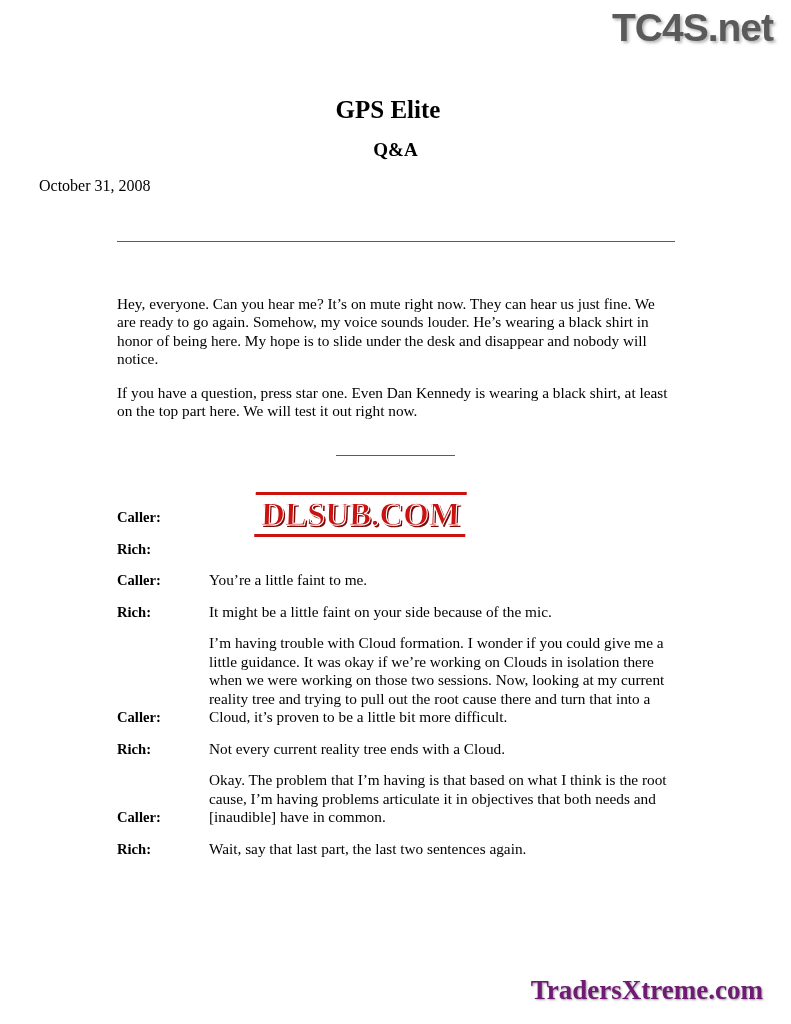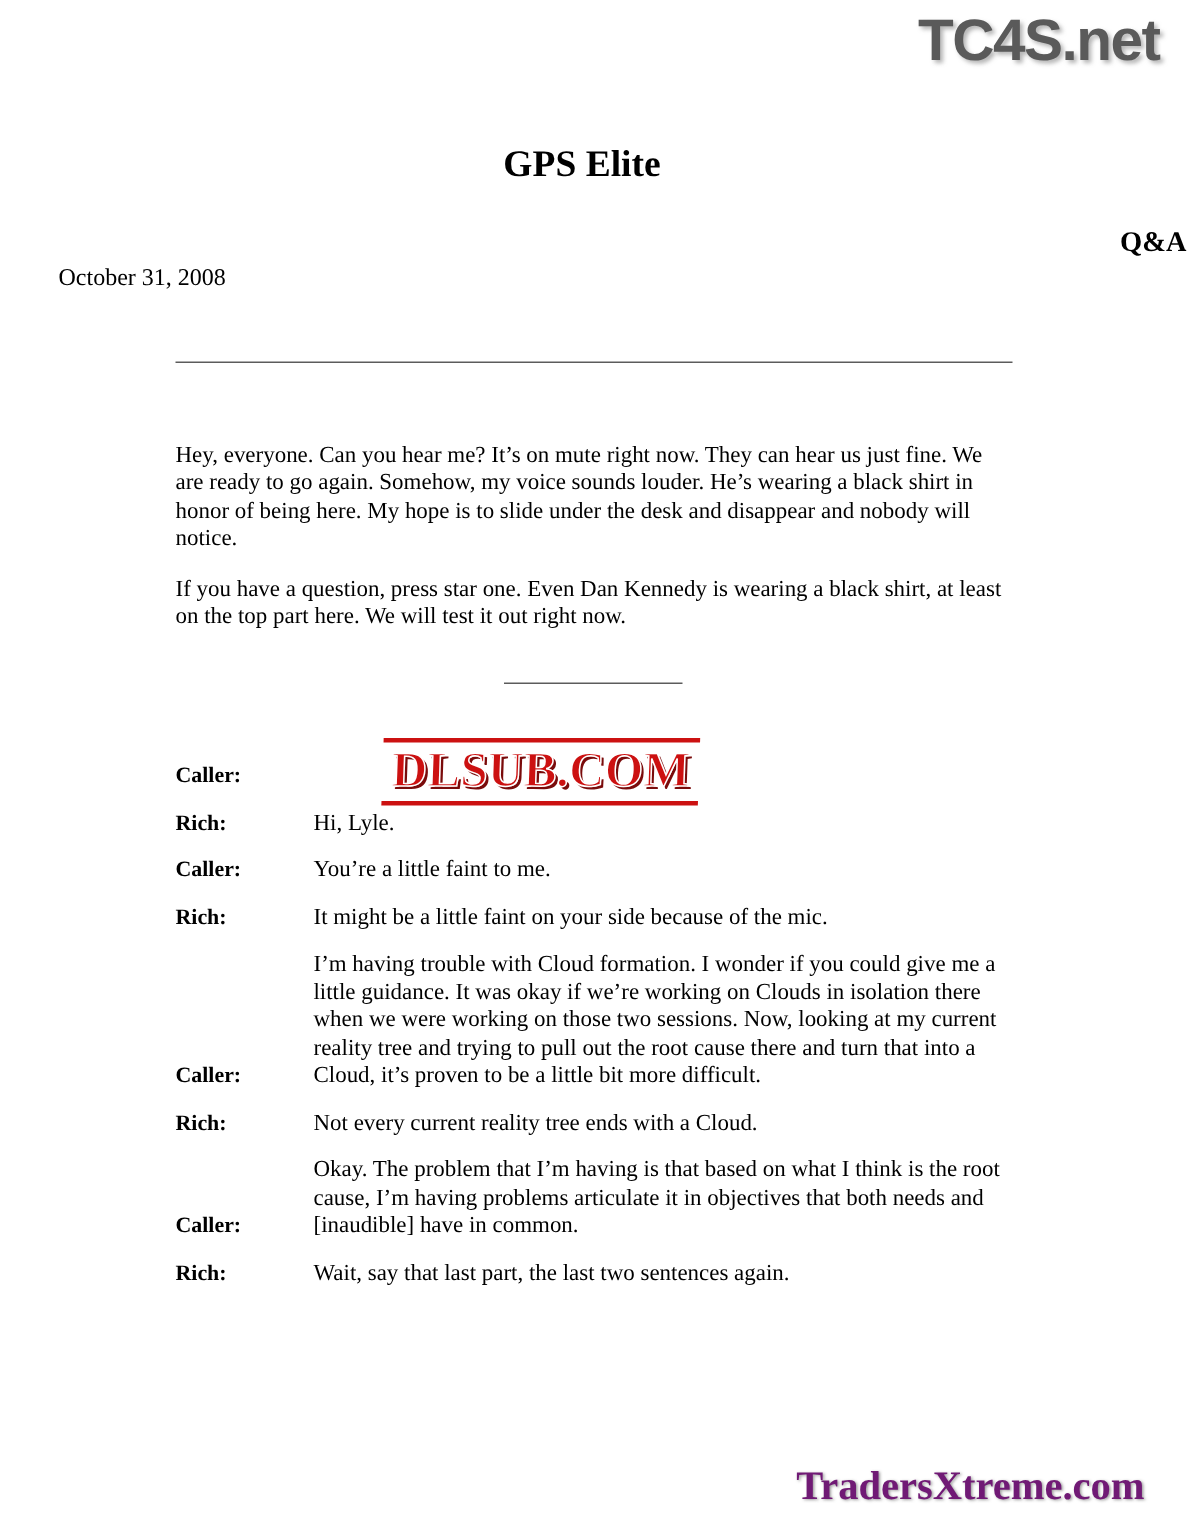--- a/index.html
+++ b/index.html
@@ -43,24 +43,24 @@
     position: absolute;
     top: 96px;
     left: 0;
     width: 776px;
     text-align: center;
     font-size: 25px;
     font-weight: bold;
   }
   .doc-subtitle {
     position: absolute;
-    top: 151px;
-    left: 0;
-    width: 791px;
-    text-align: right;
+    top: 139px;
+    left: 0;
+    width: 791px;
+    text-align: center;
     font-size: 19px;
     font-weight: bold;
   }
   .doc-date {
     position: absolute;
     top: 177px;
     left: 0;
     width: 791px;
     text-align: left;
     font-size: 16px;
@@ -178,21 +178,20 @@
   <div class="rule-short"></div>
 
   <div class="dialogue">
 
     <div class="turn">
       <div class="speaker">Caller:</div>
     </div>
 
     <div class="turn">
       <div class="speaker">Rich:</div>
-      <div class="line">Hi, Lyle.</div>
     </div>
 
     <div class="turn">
       <div class="speaker">Caller:</div>
       <div class="line">You’re a little faint to me.</div>
     </div>
 
     <div class="turn">
       <div class="speaker">Rich:</div>
       <div class="line">It might be a little faint on your side because of the mic.</div>

